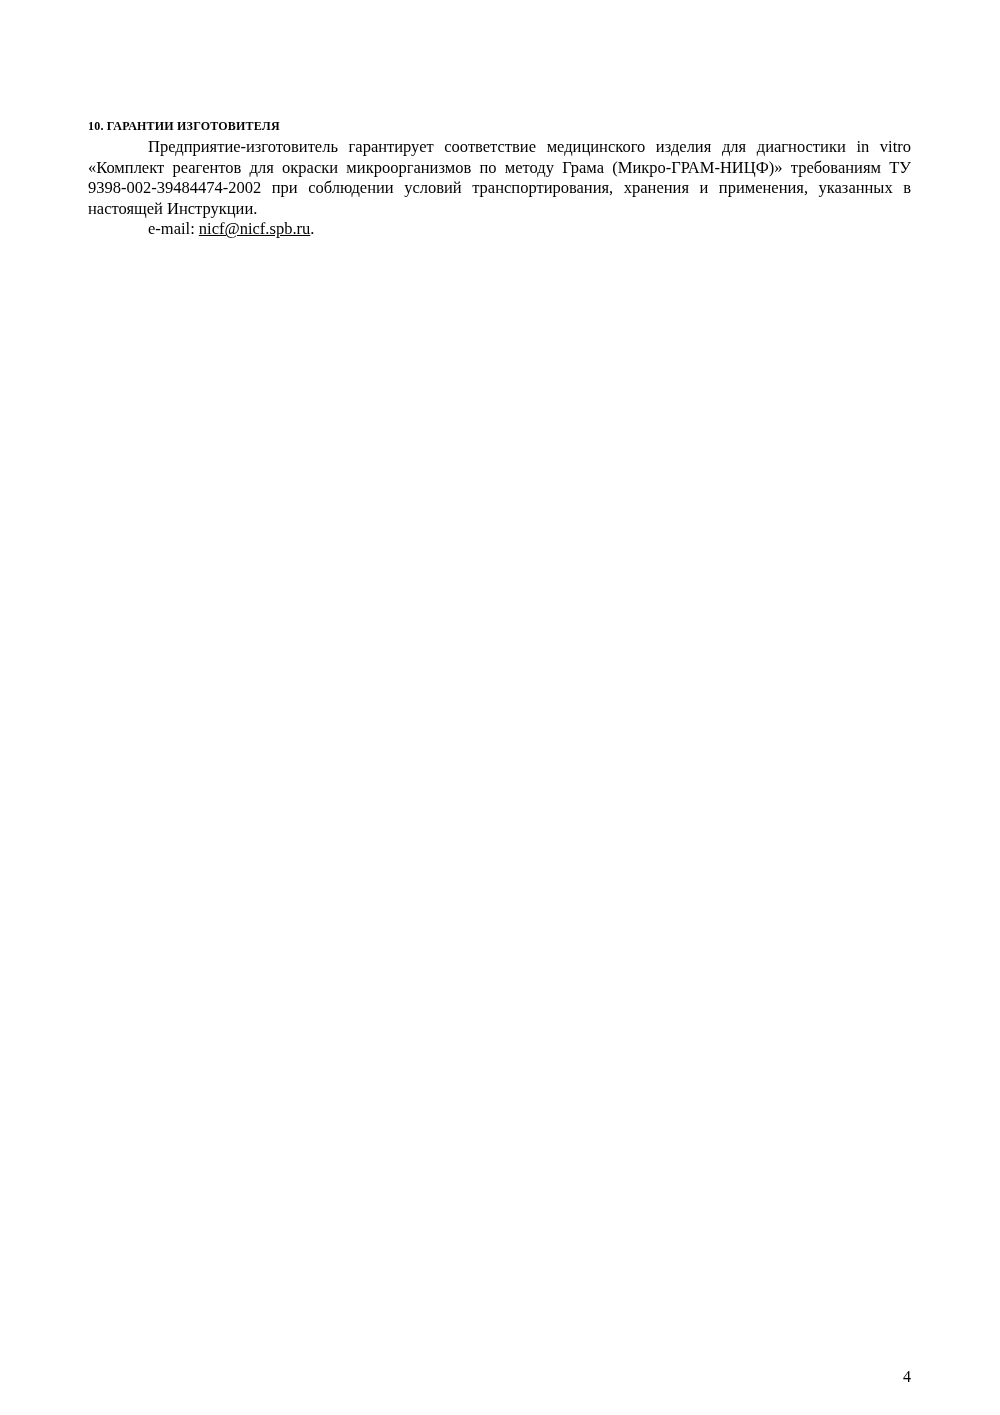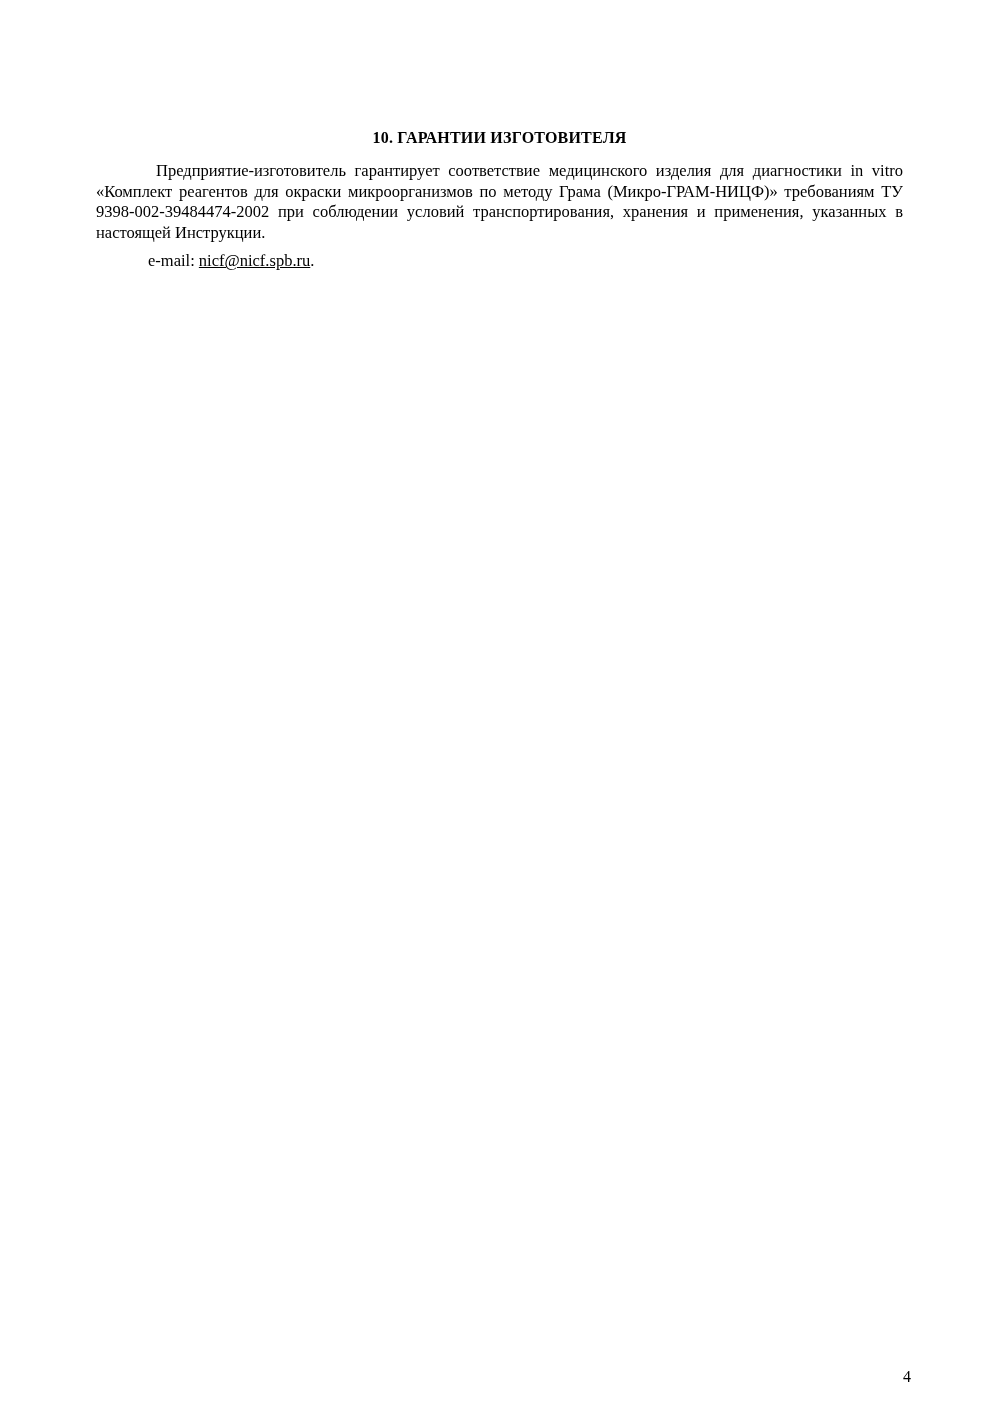--- a/index.html
+++ b/index.html
@@ -20,29 +20,28 @@
     background: #ffffff;
     overflow: hidden;
   }
   .content {
     position: absolute;
     left: 88px;
     top: 115px;
     width: 823px;
   }
   .heading {
-    font-size: 16px;
+    font-size: 12px;
     font-weight: bold;
-    text-align: center;
-    margin: 12px;
+    margin: 0;
     line-height: 22px;
     letter-spacing: 0.2px;
   }
   .para {
-    margin: 8px;
+    margin: 0;
     font-size: 16.5px;
     line-height: 20.6px;
     text-align: justify;
     text-indent: 60px;
   }
   .address-line {
     margin: 0;
     font-size: 16.5px;
     line-height: 20.6px;
     text-align: left;

